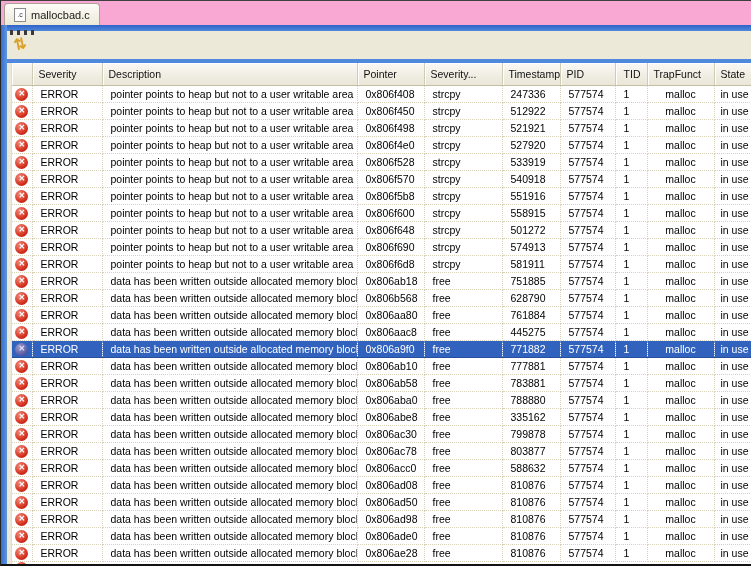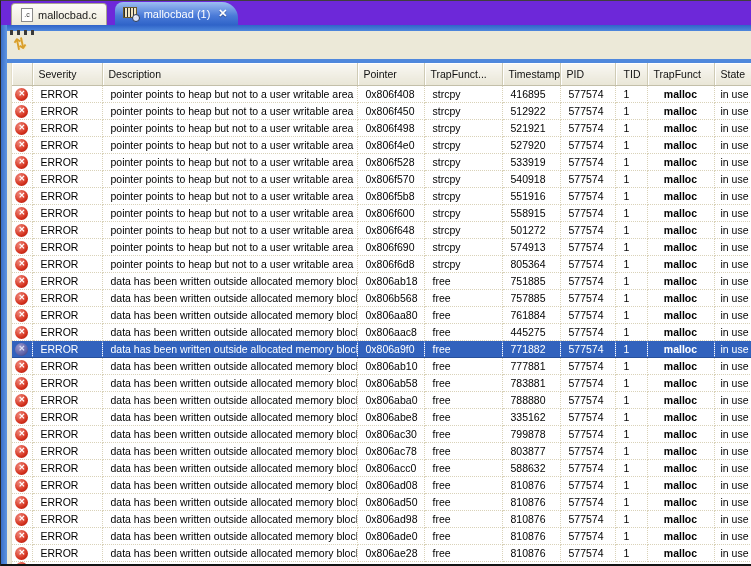--- a/index.html
+++ b/index.html
@@ -8,21 +8,21 @@
 
   .window {
     position:relative; width:751px; height:566px;
     background:#ece9d8; overflow:hidden;
     border-top:1px solid #3f3f3f; border-left:1px solid #242424;
   }
 
   
   .tabbar {
     position:absolute; top:0; left:0; width:750px; height:24px;
-    background:#6d28d9; display:flex; align-items:flex-end;padding-left:7px;
+    background:#f9a8d4; display:flex; align-items:flex-end;
   }
   .tab { display:flex; align-items:center; gap:5px; font-size:11px; cursor:default; }
   .tab-inactive {
     height:22px; margin-left:3px; padding:0 9px;
     background:linear-gradient(#fdfcf8, #ece9d8);
     border:1px solid #a9a592; border-bottom:none;
     border-radius:4px 4px 0 0; color:#1a1a1a;
   }
   .tab-active {
     height:23px; margin-left:8px; padding:0 10px 0 8px;
@@ -75,21 +75,21 @@
     white-space:nowrap; overflow:hidden;
   }
   th.al-r { text-align:right; }
 
   td {
     height:17px; padding:0 0 0 8px; color:#000;
     border-right:1px dotted #d9d2b8; border-bottom:1px dotted #d9d2b8;
     white-space:nowrap; overflow:hidden; line-height:16px;
   }
   td.c-icon { padding:0; text-align:center; }
-  td.c-op { text-align:center; padding:0;font-weight:bold; }
+  td.c-op { text-align:center; padding:0; }
   td.c-state { padding-left:6px; }
 
   .err-icon { width:13px; height:13px; border-radius:50%; margin:1px auto 0;
     background:radial-gradient(circle at 35% 30%, #f0897c, #d5331f 60%, #a31107);
     display:flex; align-items:center; justify-content:center; }
   .err-icon .x { color:#fff; font-size:8px; font-weight:bold; line-height:1; }
 
   tr.selected td { background:#3162bd; color:#ffffff;
     border-right:1px dotted #6e92d8; border-bottom:1px solid #27509c; }
   tr.selected .err-icon {
@@ -103,28 +103,20 @@
 </style>
 </head>
 <body>
 
 <div class="window">
 
   <div class="tabbar">
     <div class="tab tab-inactive">
       <span class="cfile">.c</span>
       <span>mallocbad.c</span>
-    </div>
-    <div class="tab tab-active">
-      <span class="memicon">
-        <span class="bars"></span>
-          <span class="lens"></span>
-      </span>
-      <span>mallocbad (1)</span>
-      <span class="close-x">✕</span>
     </div>
   </div>
 
   <div class="blue-band"></div>
   <div class="left-strip"></div>
 
   <div class="toolbar">
     <div class="clipped-fragment"></div>
     <div class="swap-icon">⇅</div>
   </div>
@@ -144,40 +136,40 @@
           <col class="c7">
           <col class="c8">
           <col class="c9">
       </colgroup>
       <thead>
         <tr>
           <th></th>
           <th>Severity</th>
           <th>Description</th>
           <th>Pointer</th>
-          <th>TrapFunct...</th>
+          <th>Severity...</th>
           <th>Timestamp</th>
           <th>PID</th>
           <th class="al-r">TID</th>
           <th>TrapFunct</th>
           <th>State</th>
         </tr>
       </thead>
       <tbody id="rows">
           <tr>
     <td class="c-icon">
               <span class="err-icon">
                 <span class="x">✕</span>
               </span>
             </td>
     <td>ERROR</td>
     <td>pointer points to heap but not to a user writable area</td>
     <td>0x806f408</td>
     <td>strcpy</td>
-    <td>416895</td>
+    <td>247336</td>
     <td>577574</td>
     <td>1</td>
     <td class="c-op">malloc</td>
     <td class="c-state">in use</td>
   </tr>
           <tr>
     <td class="c-icon">
               <span class="err-icon">
                 <span class="x">✕</span>
               </span>
@@ -323,21 +315,21 @@
           <tr>
     <td class="c-icon">
               <span class="err-icon">
                 <span class="x">✕</span>
               </span>
             </td>
     <td>ERROR</td>
     <td>pointer points to heap but not to a user writable area</td>
     <td>0x806f6d8</td>
     <td>strcpy</td>
-    <td>805364</td>
+    <td>581911</td>
     <td>577574</td>
     <td>1</td>
     <td class="c-op">malloc</td>
     <td class="c-state">in use</td>
   </tr>
           <tr>
     <td class="c-icon">
               <span class="err-icon">
                 <span class="x">✕</span>
               </span>
@@ -355,21 +347,21 @@
           <tr>
     <td class="c-icon">
               <span class="err-icon">
                 <span class="x">✕</span>
               </span>
             </td>
     <td>ERROR</td>
     <td>data has been written outside allocated memory block</td>
     <td>0x806b568</td>
     <td>free</td>
-    <td>757885</td>
+    <td>628790</td>
     <td>577574</td>
     <td>1</td>
     <td class="c-op">malloc</td>
     <td class="c-state">in use</td>
   </tr>
           <tr>
     <td class="c-icon">
               <span class="err-icon">
                 <span class="x">✕</span>
               </span>

